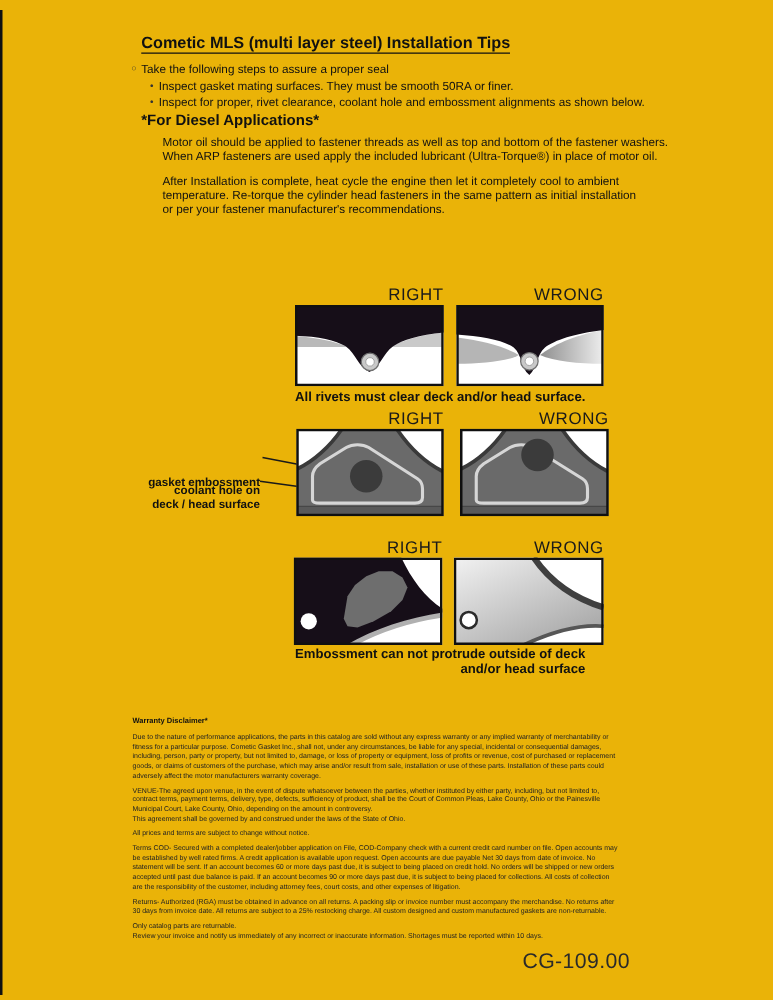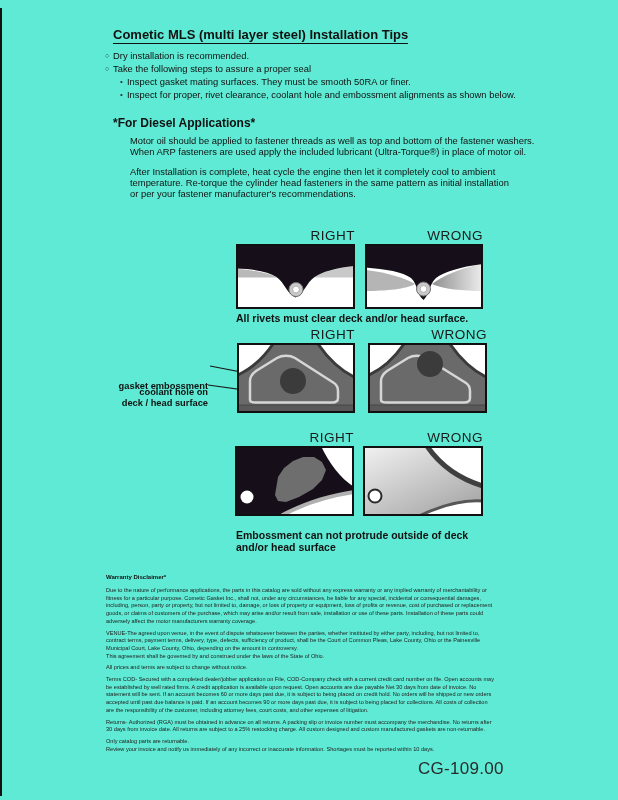--- a/index.html
+++ b/index.html
@@ -1,38 +1,38 @@
 <!DOCTYPE html>
 <html><head>
 <meta charset="utf-8">
 <style>
   html,body{margin:0;padding:0;background:#ffffff;}
   .page{
     position:relative;
     width:618px;height:800px;
-    background:#5eead4;
+    background:#eab308;
     overflow:hidden;
     font-family:"Liberation Sans","DejaVu Sans",sans-serif;
     color:#111111;
   }
   .edge-line{position:absolute;left:0;top:8px;width:2px;height:788px;background:#111;}
 
   
   .top-block{position:absolute;left:105px;top:25px;width:430px;}
   .doc-title{
     margin-left:8px;display:inline-block;
     font-size:13px;font-weight:bold;
     border-bottom:1.5px solid #111;padding-bottom:1px;
     margin-bottom:6px;
   }
   .bullet-row{display:flex;align-items:baseline;line-height:12px;font-size:9.4px;}
   .bullet-mark{width:8px;font-size:7px;color:#333;flex:0 0 8px;position:relative;top:-1px;}
   .sub-row{margin-left:15px;}
   .sub-mark{width:7px;font-size:8px;flex:0 0 7px;}
-  .diesel-heading{margin-left:8px;margin-top:14px;font-size:12px;font-weight:bold;margin-bottom:5px;}
+  .diesel-heading{margin-left:8px;font-size:12px;font-weight:bold;margin-bottom:5px;}
   .para{margin-left:25px;font-size:9.4px;line-height:11px;white-space:pre-line;margin-bottom:9px;}
 
   
   .dia-label{position:absolute;font-size:13.5px;letter-spacing:.5px;text-align:right;color:#1a1a1a;}
   .dia-caption{position:absolute;font-size:10.5px;font-weight:bold;line-height:11.5px;white-space:pre-line;color:#111;}
   .panel{position:absolute;display:block;}
   .callout{
     position:absolute;left:104px;width:104px;text-align:right;
     font-size:9.3px;font-weight:bold;line-height:10.8px;white-space:pre-line;color:#111;
   }
@@ -47,24 +47,20 @@
 </style>
 </head>
 <body>
 
 <div class="page">
   <div class="edge-line"></div>
 
   <div class="top-block">
     <div class="doc-title">Cometic MLS (multi layer steel) Installation Tips</div>
 
-    <div class="bullet-row">
-      <span class="bullet-mark">○</span>
-      <span>Dry installation is recommended.</span>
-    </div>
     <div class="bullet-row">
       <span class="bullet-mark">○</span>
       <span>Take the following steps to assure a proper seal</span>
     </div>
     <div class="bullet-row sub-row">
       <span class="bullet-mark sub-mark">•</span>
       <span>Inspect gasket mating surfaces.  They must be smooth 50RA or finer.</span>
     </div>
     <div class="bullet-row sub-row">
       <span class="bullet-mark sub-mark">•</span>
@@ -169,21 +165,21 @@
       </linearGradient>
     </defs>
     <rect width="120" height="70" fill="#ffffff"></rect>
     <path d="M0,0 L64,0 C77,19 97,33 120,40 L120,55 C96,53 73,62 56,70 L0,70 Z" fill="url(#gradBand)"></path>
     <path d="M64,0 C77,19 97,33 120,40" stroke="#3f3f3f" stroke-width="5" fill="none"></path>
     <path d="M120,55 C96,53 73,62 56,70" stroke="#565656" stroke-width="3" fill="none"></path>
     <circle cx="12" cy="50" r="6.5" fill="#ffffff" stroke="#2b2b2b" stroke-width="2"></circle>
     <rect x="1" y="1" width="118" height="68" fill="none" stroke="#101010" stroke-width="2"></rect>
   </svg>
 
-  <div class="dia-caption" style="left:236px;top:530px;">Embossment can not protrude outside of deck
+  <div class="dia-caption" style="left:236px;top:518px;text-align:right;">Embossment can not protrude outside of deck
 and/or head surface</div>
 
   <div class="legal">
     <div class="legal-heading">Warranty Disclaimer*</div>
     <p>Due to the nature of performance applications, the parts in this catalog are sold without any express warranty or any implied warranty of merchantability or
 fitness for a particular purpose.  Cometic Gasket Inc., shall not, under any circumstances, be liable for any special, incidental or consequential damages,
 including, person, party or property, but not limited to, damage, or loss of property or equipment, loss of profits or revenue, cost of purchased or replacement
 goods, or claims of customers of the purchase, which may arise and/or result from sale, installation or use of these parts.  Installation of these parts could
 adversely affect the motor manufacturers warranty coverage.</p>
     <p>VENUE-The agreed upon venue, in the event of dispute whatsoever between the parties, whether instituted by either party, including, but not limited to,

